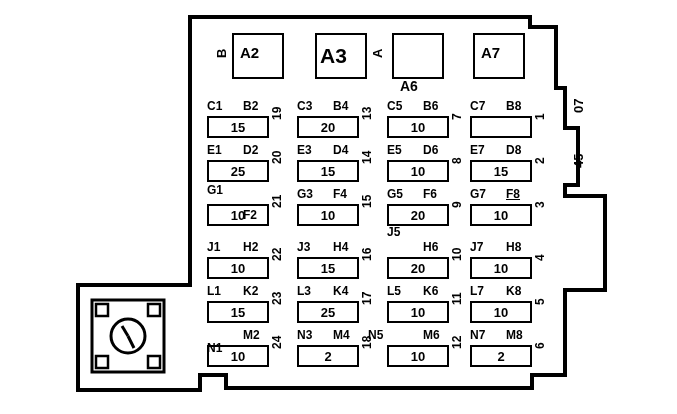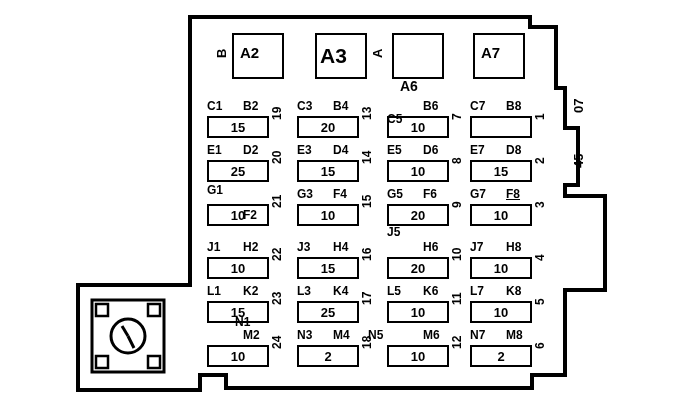--- a/index.html
+++ b/index.html
@@ -85,21 +85,21 @@
     <div class="lbl rot" style="left: 271px; top: 120px;">19</div>
     <div class="fuse-box" style="left: 297px; top: 116px; width: 58px; height: 18px;">
       <span>20</span>
     </div>
     <div class="lbl" style="left: 297px; top: 100px;">C3</div>
     <div class="lbl" style="left: 333px; top: 100px;">B4</div>
     <div class="lbl rot" style="left: 361px; top: 120px;">13</div>
     <div class="fuse-box" style="left: 387px; top: 116px; width: 58px; height: 18px;">
       <span>10</span>
     </div>
-    <div class="lbl" style="left: 387px; top: 100px; margin-top: 13px;">C5</div>
+    <div class="lbl" style="left: 387px; top: 100px;">C5</div>
     <div class="lbl" style="left: 423px; top: 100px;">B6</div>
     <div class="lbl rot" style="left: 451px; top: 120px;">7</div>
     <div class="fuse-box" style="left: 470px; top: 116px; width: 58px; height: 18px;">
       <span></span>
     </div>
     <div class="lbl" style="left: 470px; top: 100px;">C7</div>
     <div class="lbl" style="left: 506px; top: 100px;">B8</div>
     <div class="lbl rot" style="left: 534px; top: 120px;">1</div>
     <div class="fuse-box" style="left: 207px; top: 160px; width: 58px; height: 18px;">
       <span>25</span>
@@ -193,21 +193,21 @@
     <div class="lbl rot" style="left: 451px; top: 305px;">11</div>
     <div class="fuse-box" style="left: 470px; top: 301px; width: 58px; height: 18px;">
       <span>10</span>
     </div>
     <div class="lbl" style="left: 470px; top: 285px;">L7</div>
     <div class="lbl" style="left: 506px; top: 285px;">K8</div>
     <div class="lbl rot" style="left: 534px; top: 305px;">5</div>
     <div class="fuse-box" style="left: 207px; top: 345px; width: 58px; height: 18px;">
       <span>10</span>
     </div>
-    <div class="lbl" style="left: 207px; top: 316px; padding-left: 28px;">N1</div>
+    <div class="lbl" style="left: 207px; top: 342px;">N1</div>
     <div class="lbl" style="left: 243px; top: 329px;">M2</div>
     <div class="lbl rot" style="left: 271px; top: 349px;">24</div>
     <div class="fuse-box" style="left: 297px; top: 345px; width: 58px; height: 18px;">
       <span>2</span>
     </div>
     <div class="lbl" style="left: 297px; top: 329px;">N3</div>
     <div class="lbl" style="left: 333px; top: 329px;">M4</div>
     <div class="lbl rot" style="left: 361px; top: 349px;">18</div>
     <div class="fuse-box" style="left: 387px; top: 345px; width: 58px; height: 18px;">
       <span>10</span>

